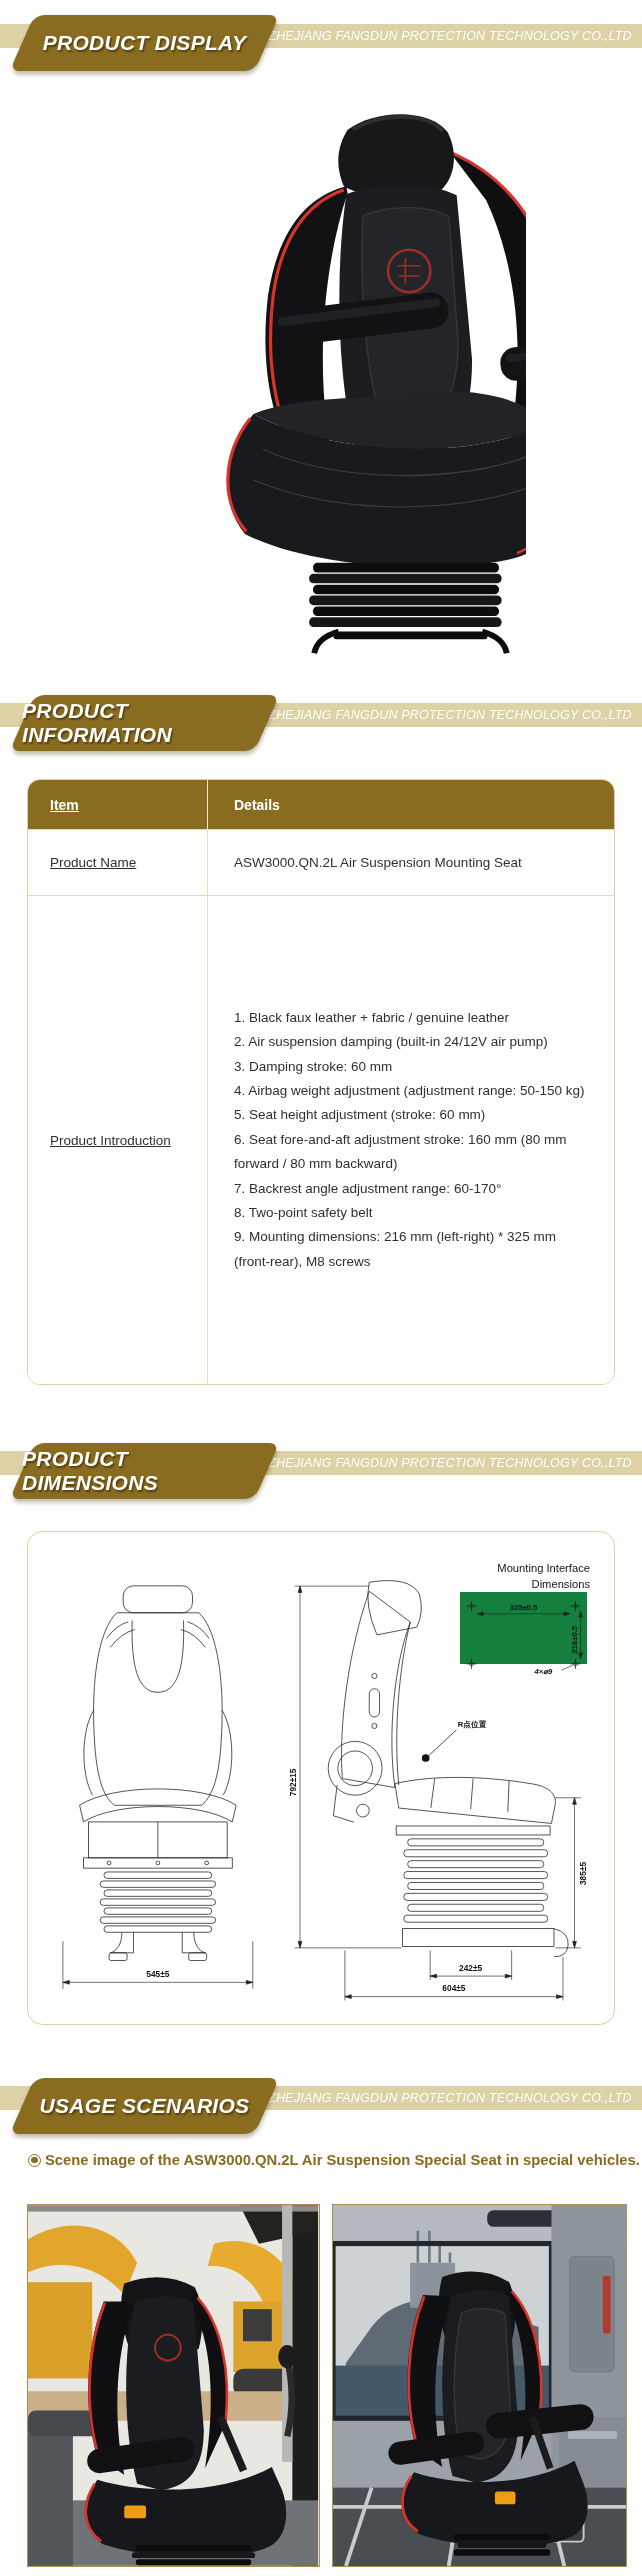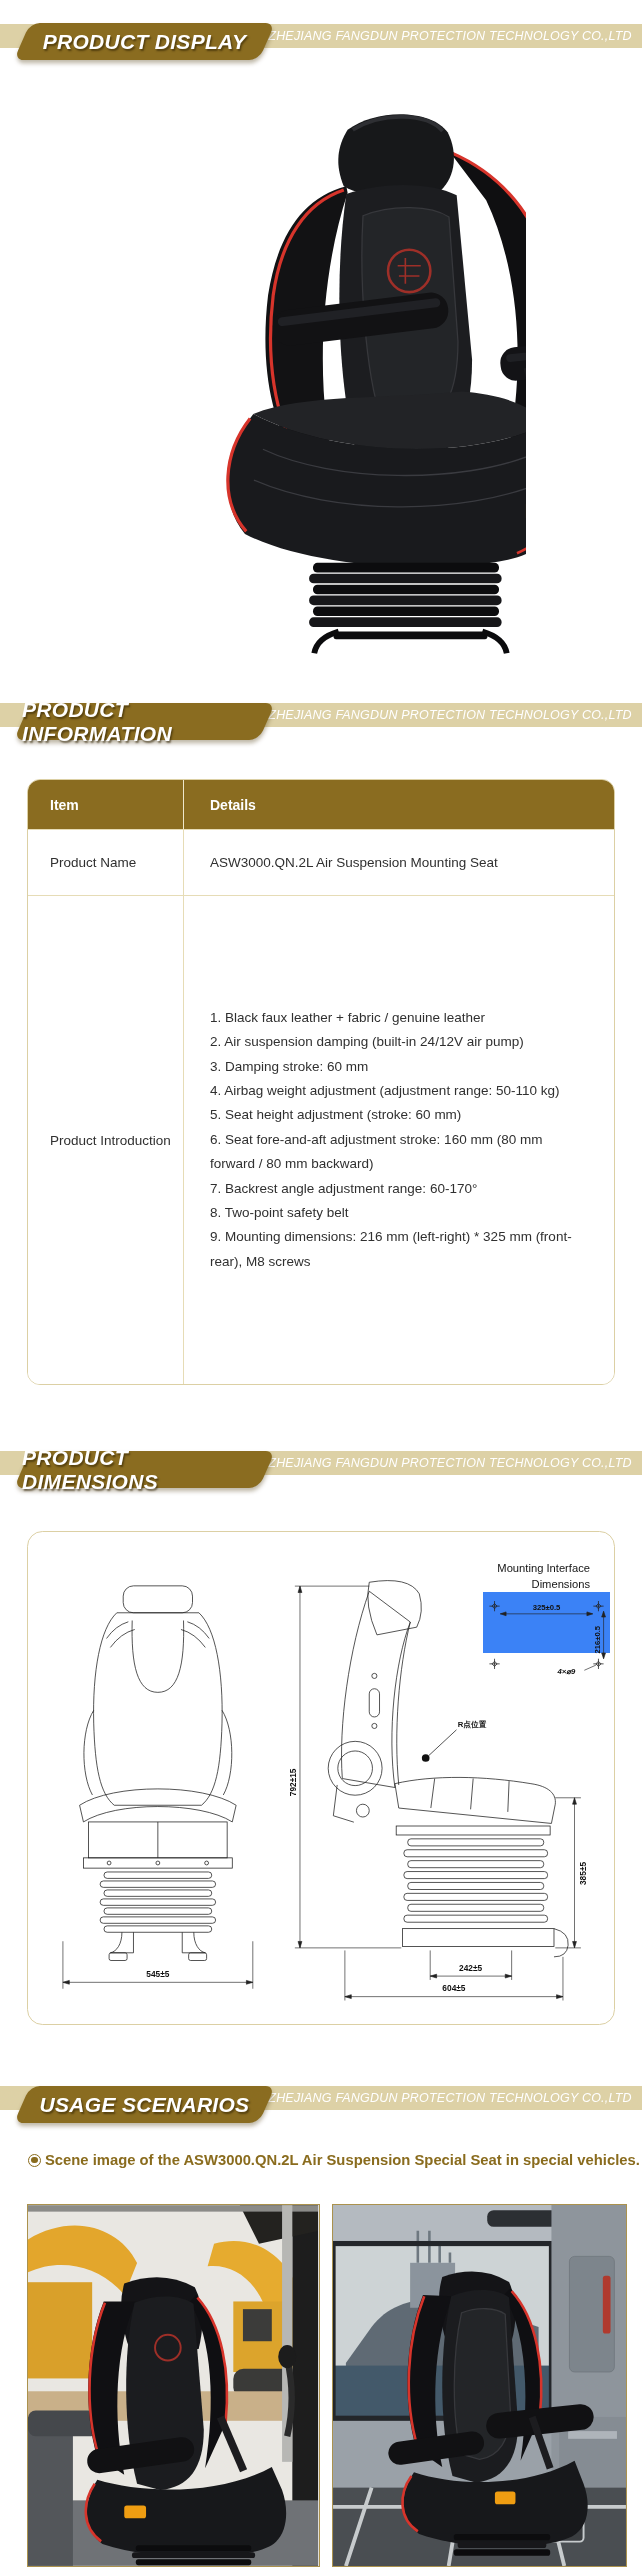--- a/index.html
+++ b/index.html
@@ -6,51 +6,51 @@
   .page{position:relative;width:642px;height:2576px;margin:0 auto;background:#ffffff;
         font-family:"Liberation Sans",sans-serif;overflow:hidden;}
 
   
   .banner{position:absolute;left:0;width:642px;height:59px;}
   .banner-strip{position:absolute;top:8.3px;left:0;right:0;height:24px;background:#ddd1a6;
                 display:flex;align-items:center;justify-content:flex-end;padding-right:10.3px;
                 box-sizing:border-box;color:#ffffff;font-style:italic;white-space:nowrap;gap:19px;}
   .banner-slashes{font-size:12.2px;letter-spacing:1px;opacity:.92;margin-right:5.8px;font-weight:300;}
   .banner-tagline{font-size:12.5px;letter-spacing:0.2px;}
-  .badge{position:absolute;left:22px;top:8px;width:245px;height:37px;}
+  .badge{position:absolute;left:22px;top:0;width:245px;height:56px;}
   .badge-bg{position:absolute;top:0;left:0;right:0;bottom:0;background:#8a6c20;
             transform:skewX(-24deg);border-radius:9.6px;box-shadow:1.9px 3.2px 3.9px rgba(70,50,0,.35);}
   .badge-text{position:absolute;top:0;left:0;right:0;bottom:0;display:flex;align-items:center;justify-content:center;
               font-size:21px;font-weight:bold;font-style:italic;color:#ffffff;letter-spacing:0.3px;
               text-shadow:1.3px 1.9px 1.9px rgba(45,32,0,.6);}
 
   
   .info-card{position:absolute;left:27px;top:779px;width:588px;border:1.9px solid #dcd0a4;
              border-radius:13px;overflow:hidden;background:#fff;box-sizing:border-box;}
   .tbl-header{display:flex;background:#8a6c20;height:49px;}
   .tbl-header .cell{display:flex;align-items:center;color:#fff;font-size:14px;font-weight:bold;}
-  .col-item{width:156px;box-sizing:border-box;padding-left:22px;flex:0 0 auto;}
+  .col-item{width:180px;box-sizing:border-box;padding-left:22px;flex:0 0 auto;text-decoration:underline;}
   .col-details{flex:1;box-sizing:border-box;padding-left:26px;padding-right:23px;}
   .tbl-header .col-item{border-right:0.6px solid #efe7cb;}
   .tbl-row{display:flex;border-top:1.3px solid #e6dcb6;background:#fff;}
   .tbl-row .col-item{border-right:1.3px solid #e6dcb6;display:flex;align-items:center;
                      font-size:13.5px;color:#303030;line-height:19px;}
   .tbl-row .col-details{display:flex;flex-direction:column;justify-content:center;
                         font-size:13.5px;color:#303030;}
   .row-name{height:65px;}
   .row-name .col-details{justify-content:center;}
   .row-intro{height:488px;}
   .intro-line{line-height:24.4px;}
 
   
   .dims-card{position:absolute;left:27px;top:1531px;width:588px;height:494px;border:1.9px solid #dcd0a4;
              border-radius:15.4px;background:#fff;box-sizing:border-box;}
   .mount-label{position:absolute;left:390px;top:28px;width:172px;text-align:right;
                font-size:11.2px;color:#141414;line-height:1.45;}
-  .mount-box{position:absolute;left:455px;top:60px;width:127px;height:61px;background:#3b82f6;}
+  .mount-box{position:absolute;left:432px;top:60px;width:127px;height:72px;background:#15803d;}
   .dims-svg{position:absolute;}
   .dwg{stroke:#222;fill:none;stroke-width:1.2;}
   .dim{stroke:#222;fill:none;stroke-width:1;}
   .dimtxt{font-family:"Liberation Sans",sans-serif;font-size:13px;font-weight:bold;fill:#111;}
   .dimtxt-sm{font-family:"Liberation Sans",sans-serif;font-size:12px;font-weight:bold;fill:#111;}
 
   
   .scene-caption{position:absolute;left:28px;top:2152px;display:flex;align-items:center;gap:4px;}
   .bullet-ring{width:11px;height:11px;border:1.6px solid #8a6c1e;border-radius:50%;
                display:flex;align-items:center;justify-content:center;flex:0 0 auto;}
@@ -155,21 +155,21 @@
     <div class="tbl-row row-name">
       <div class="col-item">Product Name</div>
       <div class="col-details">ASW3000.QN.2L Air Suspension Mounting Seat</div>
     </div>
     <div class="tbl-row row-intro">
       <div class="col-item">Product Introduction</div>
       <div class="col-details">
         <div class="intro-line">1. Black faux leather + fabric / genuine leather</div>
         <div class="intro-line">2. Air suspension damping (built-in 24/12V air pump)</div>
         <div class="intro-line">3. Damping stroke: 60 mm</div>
-        <div class="intro-line">4. Airbag weight adjustment (adjustment range: 50-110 kg)</div>
+        <div class="intro-line">4. Airbag weight adjustment (adjustment range: 50-150 kg)</div>
         <div class="intro-line">5. Seat height adjustment (stroke: 60 mm)</div>
         <div class="intro-line">6. Seat fore-and-aft adjustment stroke: 160 mm (80 mm forward / 80 mm backward)</div>
         <div class="intro-line">7. Backrest angle adjustment range: 60-170°</div>
         <div class="intro-line">8. Two-point safety belt</div>
         <div class="intro-line">9. Mounting dimensions: 216 mm (left-right) * 325 mm (front-rear), M8 screws</div>
       </div>
     </div>
   </div>
 
   <div class="banner" style="top:1443px">

